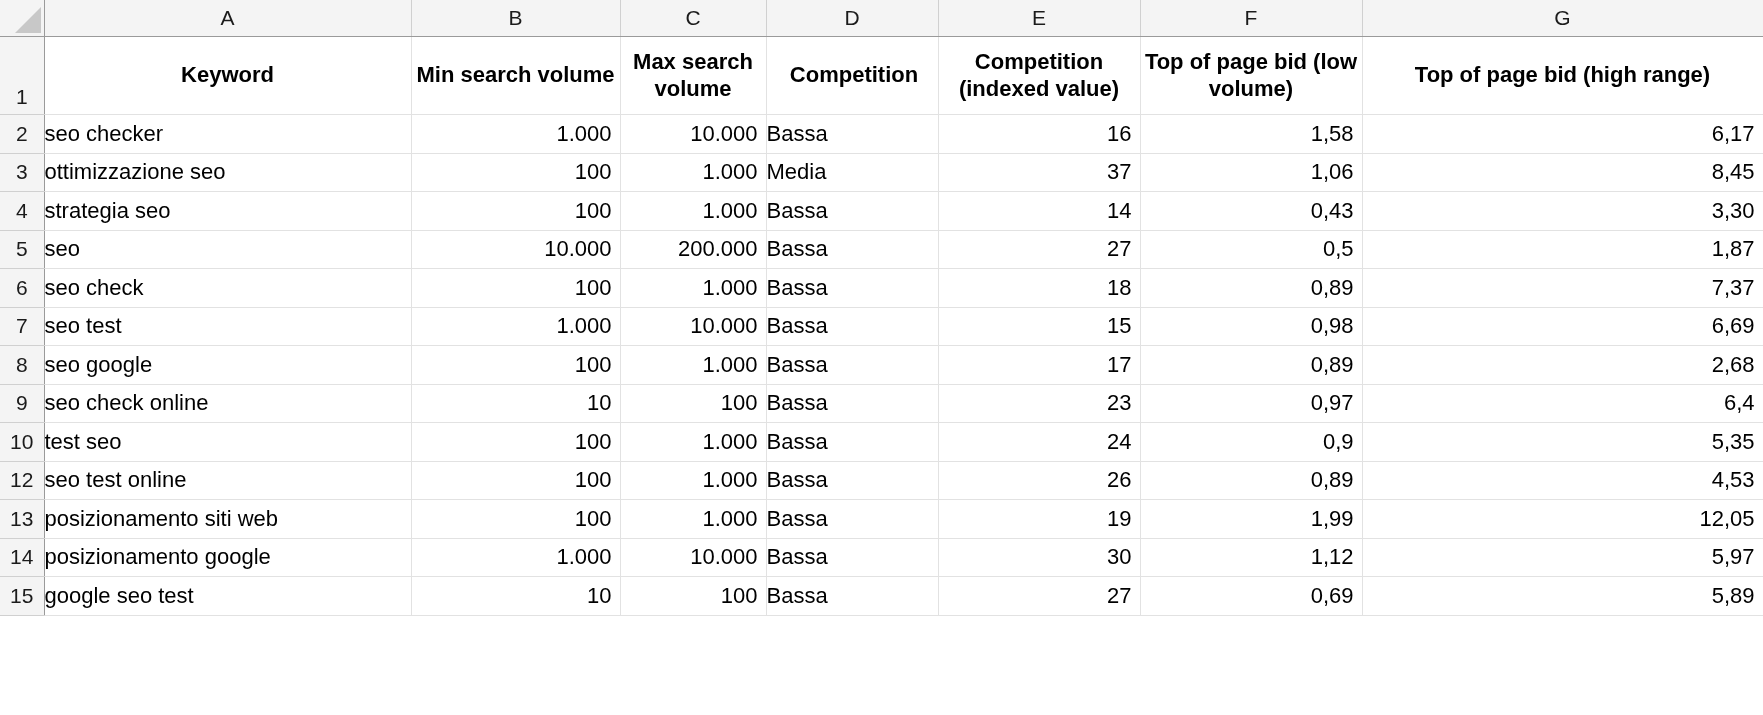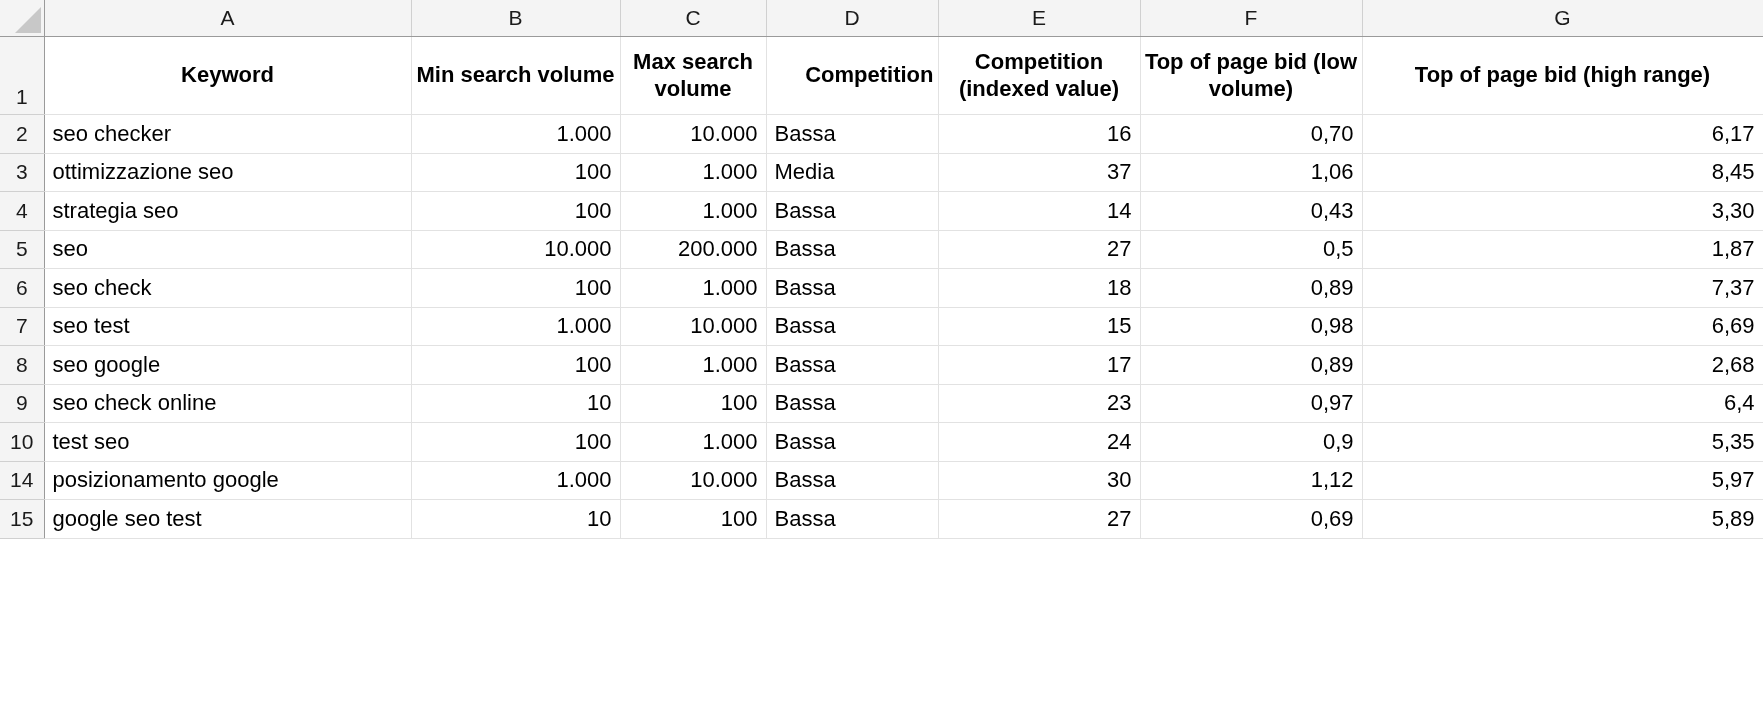--- a/index.html
+++ b/index.html
@@ -77,34 +77,34 @@
   td.cell {
     border-right: 1px solid #e2e2e2;
     border-bottom: 1px solid #e2e2e2;
     font-size: 22px;
     color: #000000;
     padding: 0 6px;
     vertical-align: middle;
     white-space: nowrap;
     overflow: hidden;
   }
-  td.cell.left   { text-align: left;  padding-left: 8px; }
+  td.cell.left   { text-align: left;  padding-left: 0; }
   td.cell.right  { text-align: right; padding-right: 8px; }
 
   
   tr.hdrrow td.cell {
     font-weight: bold;
     text-align: center;
     font-size: 22px;
     line-height: 1.22;
     white-space: normal;
     padding: 0 4px;
   }
   tr.hdrrow td.cell.hdr-left {
-    text-align: right;
+    text-align: center;
     padding-left: 8px;
   }
   tr.hdrrow td.rowhead { vertical-align: bottom; padding-bottom: 5px; }
   tr.hdrrow td { height: 72px; }
 
   tr.datarow td { height: 37.5px; }
 
   
   .c-a { width: 367px; }
   .c-b { width: 209px; }
@@ -157,21 +157,21 @@
 
     </tbody>
       <tbody id="rows-body">
         <tr class="datarow">
           <td class="rowhead">2</td>
           <td class="cell left">seo checker</td>
           <td class="cell right">1.000</td>
           <td class="cell right">10.000</td>
           <td class="cell left">Bassa</td>
           <td class="cell right">16</td>
-          <td class="cell right">0,70</td>
+          <td class="cell right">1,58</td>
           <td class="cell right">6,17</td>
         </tr>
         <tr class="datarow">
           <td class="rowhead">3</td>
           <td class="cell left">ottimizzazione seo</td>
           <td class="cell right">100</td>
           <td class="cell right">1.000</td>
           <td class="cell left">Media</td>
           <td class="cell right">37</td>
           <td class="cell right">1,06</td>
@@ -241,20 +241,40 @@
           <td class="rowhead">10</td>
           <td class="cell left">test seo</td>
           <td class="cell right">100</td>
           <td class="cell right">1.000</td>
           <td class="cell left">Bassa</td>
           <td class="cell right">24</td>
           <td class="cell right">0,9</td>
           <td class="cell right">5,35</td>
         </tr>
         <tr class="datarow">
+          <td class="rowhead">12</td>
+          <td class="cell left">seo test online</td>
+          <td class="cell right">100</td>
+          <td class="cell right">1.000</td>
+          <td class="cell left">Bassa</td>
+          <td class="cell right">26</td>
+          <td class="cell right">0,89</td>
+          <td class="cell right">4,53</td>
+        </tr>
+        <tr class="datarow">
+          <td class="rowhead">13</td>
+          <td class="cell left">posizionamento siti web</td>
+          <td class="cell right">100</td>
+          <td class="cell right">1.000</td>
+          <td class="cell left">Bassa</td>
+          <td class="cell right">19</td>
+          <td class="cell right">1,99</td>
+          <td class="cell right">12,05</td>
+        </tr>
+        <tr class="datarow">
           <td class="rowhead">14</td>
           <td class="cell left">posizionamento google</td>
           <td class="cell right">1.000</td>
           <td class="cell right">10.000</td>
           <td class="cell left">Bassa</td>
           <td class="cell right">30</td>
           <td class="cell right">1,12</td>
           <td class="cell right">5,97</td>
         </tr>
         <tr class="datarow">

